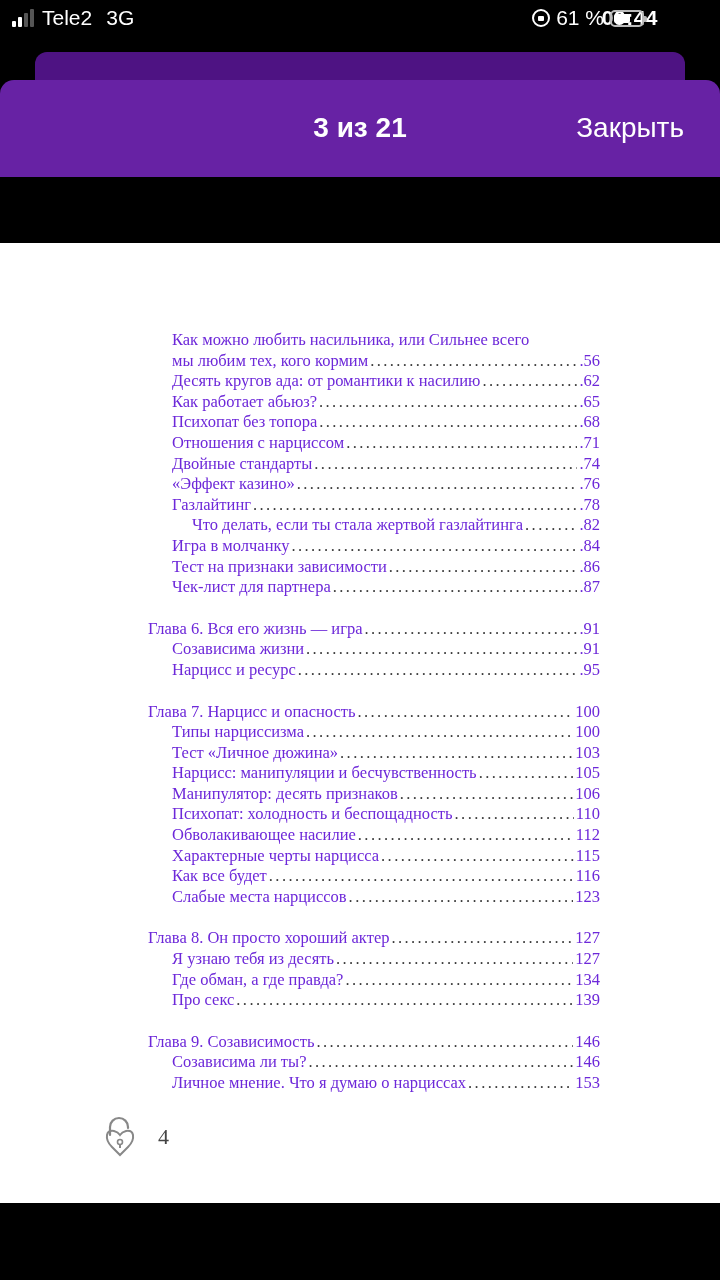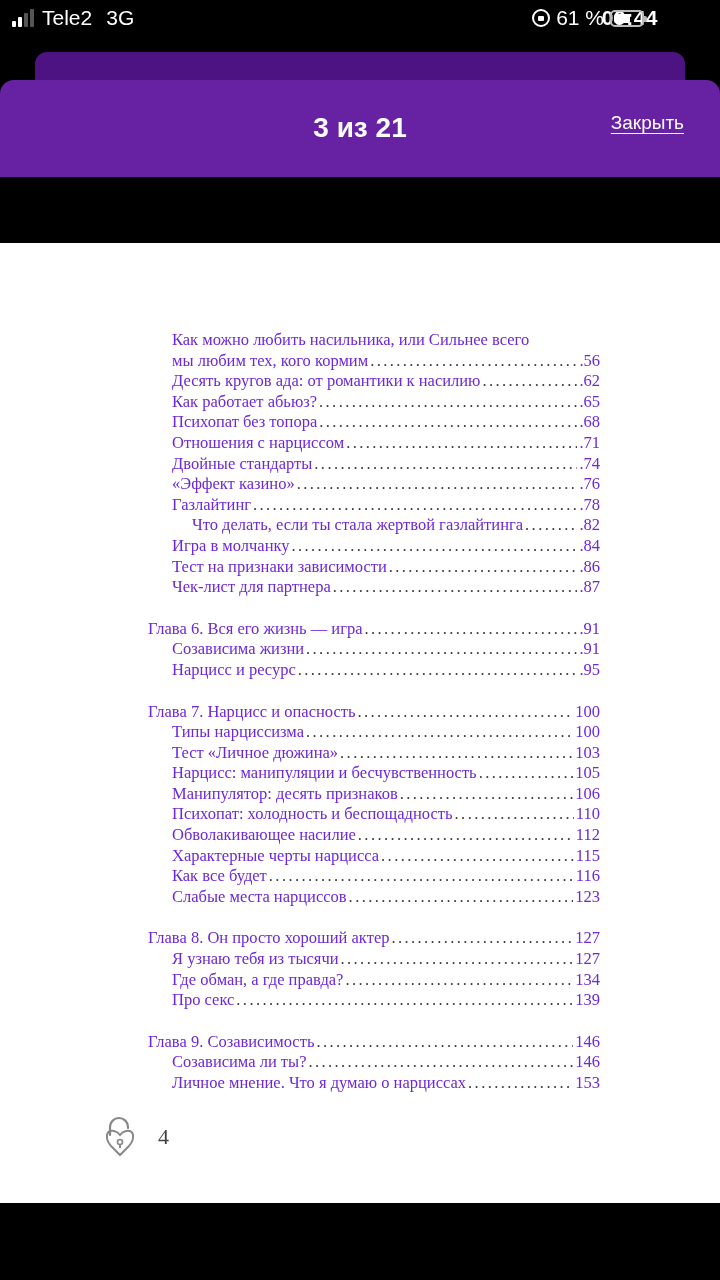--- a/index.html
+++ b/index.html
@@ -15,21 +15,21 @@
     .status-right { position: absolute; right: 14px; top: 6px; display: flex; align-items: center; gap: 6px; }
     .rot-lock { width: 18px; height: 18px; border: 2px solid #fff; border-radius: 50%; position: relative; }
     .rot-lock::after { content: ""; position: absolute; left: 4px; top: 5px; width: 6px; height: 5px; background: #fff; border-radius: 1px; }
     .battery { width: 34px; height: 17px; border: 2px solid #bbb; border-radius: 5px; position: relative; padding: 2px; }
     .battery-fill { height: 100%; background: #fff; border-radius: 2px; }
     .battery-tip { position: absolute; right: -5px; top: 4px; width: 3px; height: 6px; background: #bbb; border-radius: 0 2px 2px 0; }
 
     .sheet-back { position: absolute; left: 35px; top: 52px; width: 650px; height: 40px; background: #4e1383; border-radius: 12px 12px 0 0; }
     .header { position: absolute; left: 0; top: 80px; width: 720px; height: 97px; background: #6722a4; border-radius: 14px 14px 0 0; }
     .header-title { position: absolute; left: 0; right: 0; top: 32px; text-align: center; color: #fff; font-size: 28px; font-weight: bold; }
-    .close-link { position: absolute; right: 36px; top: 32px; color: #fff; font-size: 19px; text-decoration: underline; text-underline-offset: 4px; cursor: pointer; margin-left: 32px; }
+    .close-link { position: absolute; right: 36px; top: 32px; color: #fff; font-size: 28px; text-underline-offset: 4px; cursor: pointer; margin-left: 32px; }
 
     .page { position: absolute; left: 0; top: 243px; width: 720px; height: 960px; background: #fff; }
     .toc { position: absolute; left: 148px; top: 87px; width: 452px; font-family: "Liberation Serif", "DejaVu Serif", serif; font-size: 16.5px; color: #6d28d9; }
     .toc-row { display: flex; align-items: baseline; height: 20.6px; line-height: 20.6px; white-space: nowrap; }
     .toc-row.l1 { padding-left: 24px; }
     .toc-row.l2 { padding-left: 44px; }
     .toc-row.l0 { padding-left: 0; }
     .toc-row.cont { padding-left: 24px; }
     .toc-title { flex: 0 0 auto; }
     .toc-dots { flex: 1 1 auto; overflow: hidden; margin: 0 2px; letter-spacing: 2.4px; color: #3a3a3a; }
@@ -211,21 +211,21 @@
         </div>
       </div>
     <div class="gap"></div>
     <div id="group-8">
         <div class="toc-row l0">
           <span class="toc-title">Глава 8. Он просто хороший актер</span>
           <span class="toc-dots"></span>
           <span class="toc-page">127</span>
         </div>
         <div class="toc-row l1">
-          <span class="toc-title">Я узнаю тебя из тысячи</span>
+          <span class="toc-title">Я узнаю тебя из десять</span>
           <span class="toc-dots"></span>
           <span class="toc-page">127</span>
         </div>
         <div class="toc-row l1">
           <span class="toc-title">Где обман, а где правда?</span>
           <span class="toc-dots"></span>
           <span class="toc-page">134</span>
         </div>
         <div class="toc-row l1">
           <span class="toc-title">Про секс</span>

